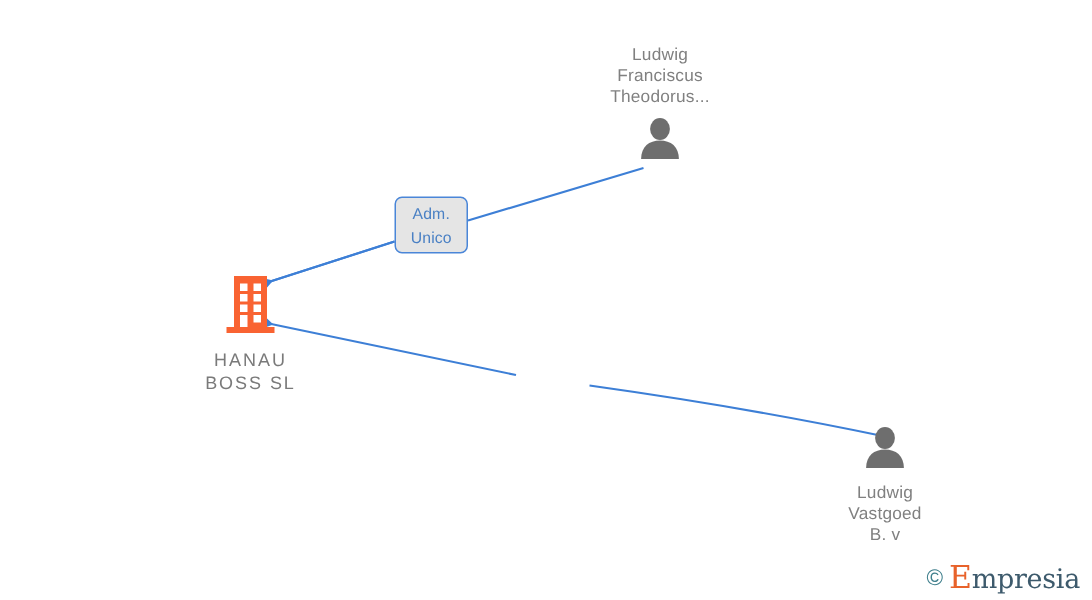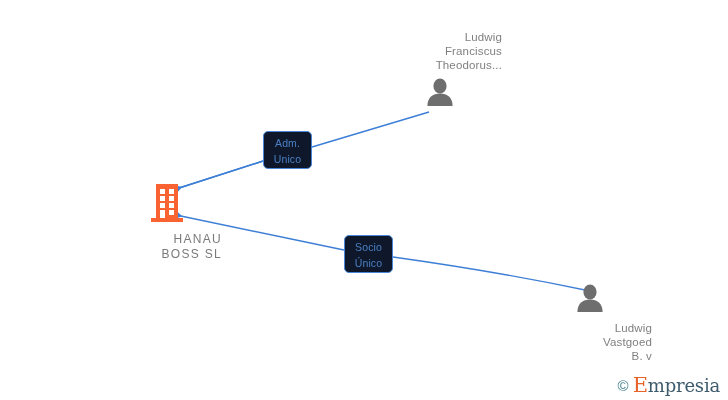--- a/index.html
+++ b/index.html
@@ -36,21 +36,20 @@
     display: block;
     margin: 0 auto;
   }
   .node-label {
     display: block;
     font-size: 11.5px;
     line-height: 14px;
     color: #808080;
     letter-spacing: 0.15px;
     white-space: pre-line;
-    text-align: right;
   }
 
   
   .company-node {
     left: 112px;
     top: 182px;
     width: 110px;
   }
   .company-label {
     margin-top: 4px;
@@ -77,21 +76,21 @@
   .person-bottom .node-label {
     margin-top: 5px;
   }
 
   
   .edge-label {
     position: absolute;
     box-sizing: border-box;
     border: 1px solid #4a86d8;
     border-radius: 5px;
-    background: #0f172a;
+    background: #e5e5e5;
     color: #4a80c4;
     font-size: 10.5px;
     line-height: 16px;
     text-align: center;
     padding: 3px 4px 2px 4px;
     white-space: pre-line;
     letter-spacing: 0.1px;
   }
   .edge-label-adm {
     left: 263px;
@@ -189,21 +188,19 @@
         <path d="M4.4,28 C4.4,19.6 9.8,15.6 17,15.6 C24.2,15.6 29.6,19.6 29.6,28 Z" fill="#6e6e6e"></path>
       </svg>
     </span>
     <span class="node-label">Ludwig
 Vastgoed
 B. v</span>
   </div>
 
   <div class="edge-label edge-label-adm">Adm.
 Unico</div>
-  <div class="edge-label edge-label-socio">Socio
-Único</div>
 
   <div class="watermark">
     <span class="wm-c">©</span>
     <span class="wm-text"><span class="wm-first">E</span><span>mpresia</span></span>
   </div>
 
 </div>
 
 </body></html>

